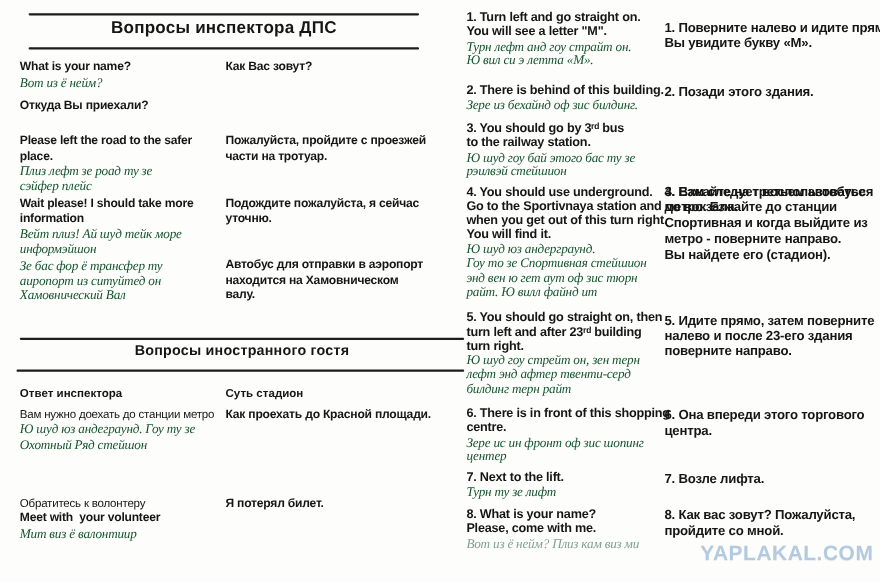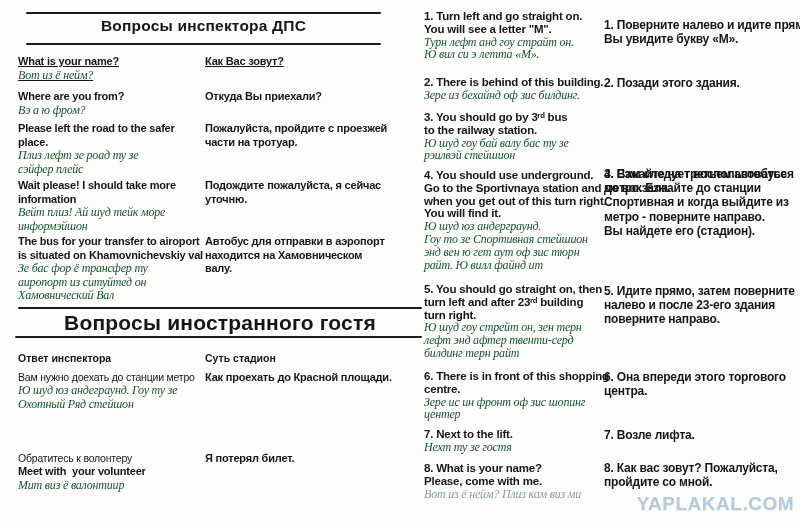--- a/index.html
+++ b/index.html
@@ -11,33 +11,33 @@
   
   .ltable{position:absolute;left:18px;top:0;width:406px;height:529px;}
   .rule{position:absolute;height:2px;background:#1d1d1d;border-radius:1px;}
   .rule-top1{top:12px;left:8px;width:355px;}
   .rule-top2{top:43px;left:8px;width:355px;}
   .rule-mid1{top:307px;left:0;width:404px;}
   .rule-mid2{top:336px;left:-3px;width:407px;}
   .s1title{position:absolute;top:17px;left:0;width:371px;margin:0;text-align:center;
     font-size:15.5px;font-weight:700;letter-spacing:.2px;}
   .s2title{position:absolute;top:311px;left:0;width:404px;margin:0;text-align:center;
-    font-size:21px;font-weight:700;letter-spacing:.2px;}
+    font-size:13px;font-weight:700;letter-spacing:.2px;}
   .subheads{position:absolute;top:352px;left:0;width:404px;font-size:10.5px;font-weight:700;}
   .subheads .sh2{position:absolute;left:187px;top:0;}
   .rows .row{position:absolute;left:0;width:100%;display:flex;}
   .cell-l{flex:0 0 187px;}
   .cell-r{flex:1;}
   .pre{font-size:10.5px;font-weight:400;line-height:13px;white-space:pre;letter-spacing:-.2px;}
   .pre:empty{display:none;}
   .en{font-size:11px;font-weight:700;line-height:13.5px;white-space:pre;letter-spacing:-.2px;}
   .tr{font-family:"Liberation Serif",serif;font-style:italic;font-size:12px;
       line-height:13.5px;white-space:pre;letter-spacing:-.2px;color:#14532d;}
   .ru{font-size:11px;font-weight:700;line-height:13.5px;white-space:pre;letter-spacing:-.2px;}
-  .s1rows > div:nth-of-type(1){top:55px;text-decoration:underline;}
+  .s1rows > div:nth-of-type(1){top:55px;}
   .s1rows > div:nth-of-type(2){top:90px;}
   .s1rows > div:nth-of-type(3){top:122px;}
   .s1rows > div:nth-of-type(4){top:179px;}
   .s1rows > div:nth-of-type(5){top:235px;}
   .s2rows > div:nth-of-type(1){top:371px;}
   .s2rows > div:nth-of-type(2){top:452px;}
   
   .midcol{position:absolute;left:424px;top:0;width:180px;height:529px;}
   .rightcol{position:absolute;left:604px;top:0;width:192px;height:529px;}
   .midcol .item,.rightcol .item{position:absolute;left:0;}
@@ -85,25 +85,20 @@
 
             <div class="en">What is your name?</div>
             <div class="tr">Вот из ё нейм?</div>
           </div>
           <div class="cell-r">
             <div class="ru">Как Вас зовут?</div>
           </div>
         </div>
 
         <div class="row">
-          <div class="cell-l">
-
-            <div class="en">Where are you from?</div>
-            <div class="tr">Вэ а ю фром?</div>
-          </div>
           <div class="cell-r">
             <div class="ru">Откуда Вы приехали?</div>
           </div>
         </div>
 
         <div class="row">
           <div class="cell-l">
 
             <div class="en">Please left the road to the safer
 place.</div>
@@ -126,22 +121,20 @@
           </div>
           <div class="cell-r">
             <div class="ru">Подождите пожалуйста, я сейчас
 уточню.</div>
           </div>
         </div>
 
         <div class="row">
           <div class="cell-l">
 
-            <div class="en">The bus for your transfer to airoport
-is situated on Khamovnichevskiy val</div>
             <div class="tr">Зе бас фор ё трансфер ту
 аиропорт из ситуйтед он
 Хамовнический Вал</div>
           </div>
           <div class="cell-r">
             <div class="ru">Автобус для отправки в аэропорт
 находится на Хамовническом
 валу.</div>
           </div>
         </div>
@@ -192,21 +185,21 @@
       </div>
 
       <div class="item">
         <div class="en">2. There is behind of this building.</div>
         <div class="tr">Зере из бехайнд оф зис билдинг.</div>
       </div>
 
       <div class="item">
         <div class="en">3. You should go by 3ʳᵈ bus
 to the railway station.</div>
-        <div class="tr">Ю шуд гоу бай валу бас ту зе
+        <div class="tr">Ю шуд гоу бай этого бас ту зе
 рэилвэй стейшион</div>
       </div>
 
       <div class="item">
         <div class="en">4. You should use underground.
 Go to the Sportivnaya station and
 when you get out of this turn right.
 You will find it.</div>
         <div class="tr">Ю шуд юз андерграунд.
 Гоу то зе Спортивная стейшион
@@ -225,21 +218,21 @@
 
       <div class="item">
         <div class="en">6. There is in front of this shopping
 centre.</div>
         <div class="tr">Зере ис ин фронт оф зис шопинг
 центер</div>
       </div>
 
       <div class="item">
         <div class="en">7. Next to the lift.</div>
-        <div class="tr">Нехт ту зе гостя</div>
+        <div class="tr">Турн ту зе лифт</div>
       </div>
 
       <div class="item">
         <div class="en">8. What is your name?
 Please, come with me.</div>
         <div class="tr">Вот из ё нейм? Плиз кам виз ми</div>
       </div>
     </section>
 
   <section class="rightcol">

